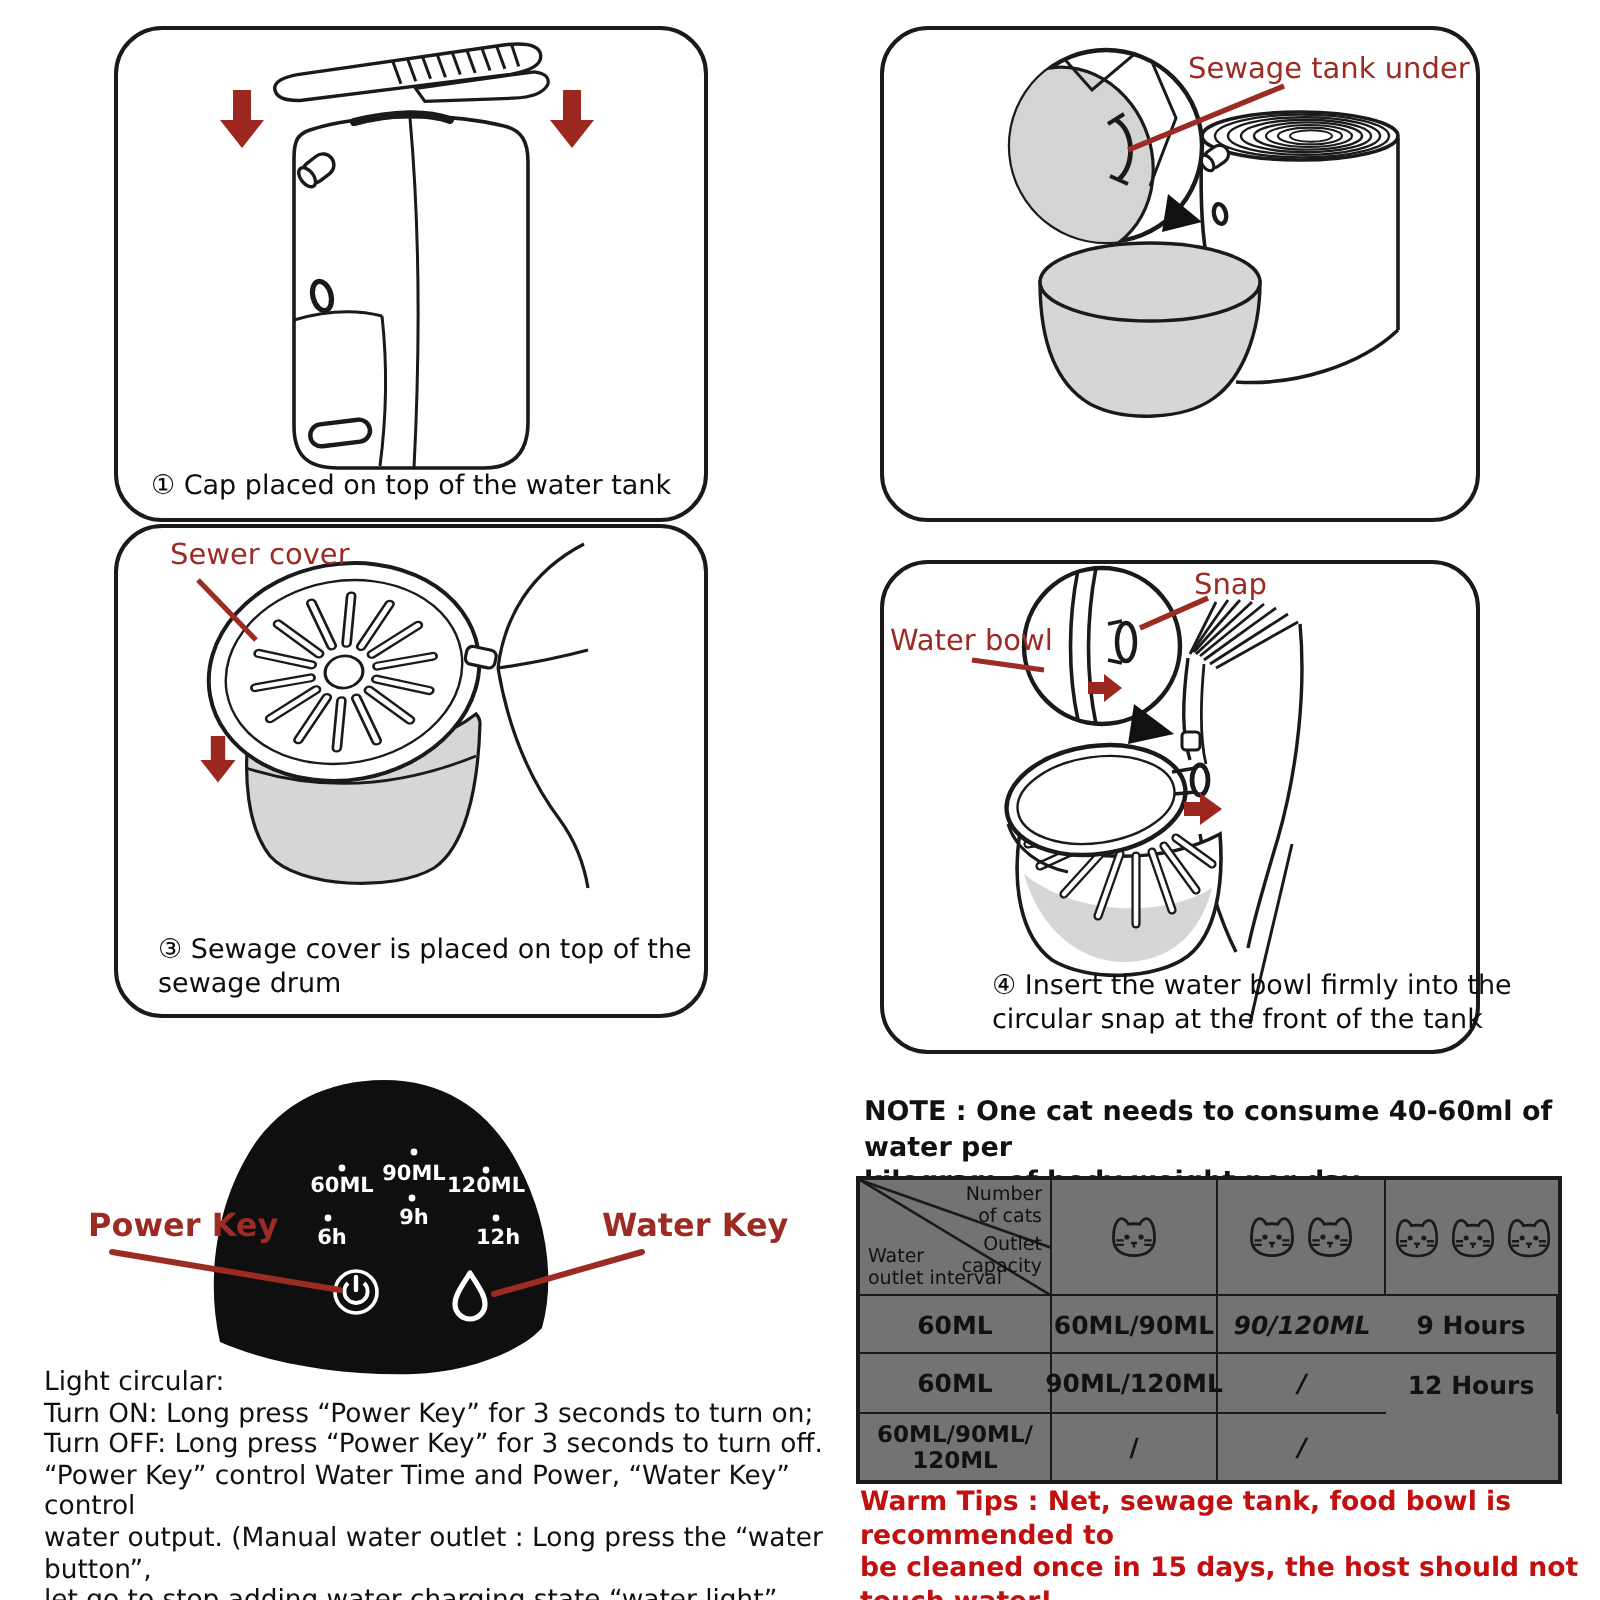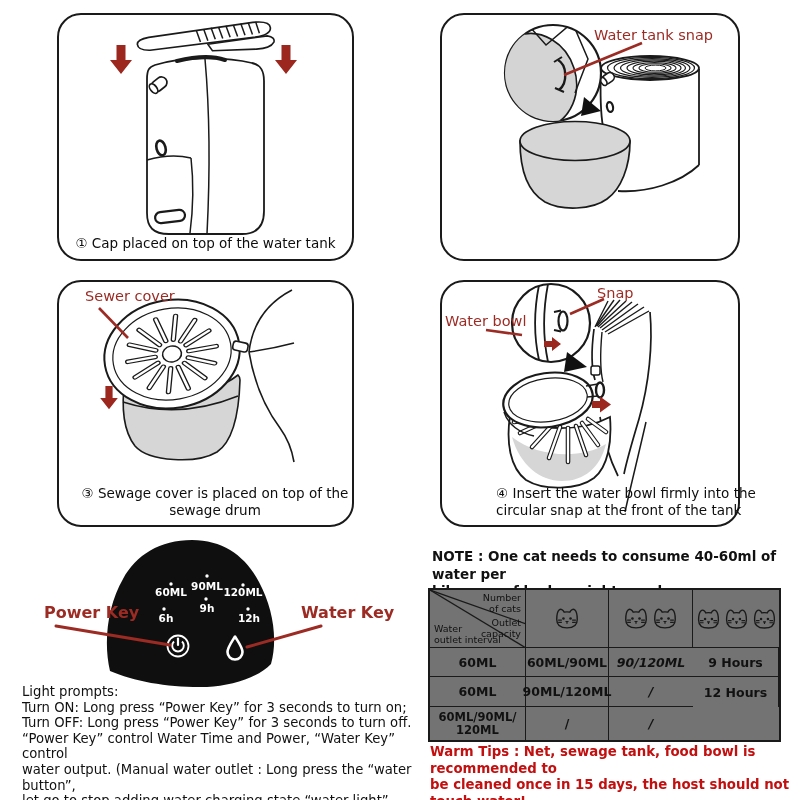--- a/index.html
+++ b/index.html
@@ -118,24 +118,24 @@
           <ellipse cx="92" cy="66" rx="42" ry="48" transform="rotate(-18 92 66)" fill="#d4d4d4" stroke="#1a1a1a" stroke-width="1.6"></ellipse>
           <path d="M 88 12 L 104 30 L 130 8" fill="none" stroke="#1a1a1a" stroke-width="1.5"></path>
           <path d="M 131 9 L 146 44 L 133 78" fill="none" stroke="#1a1a1a" stroke-width="1.5"></path>
           <path d="M 116 45 C 125 50 126 68 117 75" fill="none" stroke="#1a1a1a" stroke-width="2.4"></path>
           <path d="M 112 47 l 8 -5 M 113 73 l 9 4" stroke="#1a1a1a" stroke-width="2"></path>
         </g>
         <polygon points="142,82 159,96 139,101" fill="#111"></polygon>
       </g>
       <line x1="200" y1="28" x2="122" y2="60" stroke="#9c2b24" stroke-width="2.6"></line>
     </svg>
-    <div class="rlabel" style="left:152px;top:12px;">Water tank snap</div>
-  </div>
-
-  <div class="panel" style="left:57px;top:280px;width:293px;height:243px;text-align:center;">
+    <div class="rlabel" style="left:152px;top:12px;">Sewage tank under</div>
+  </div>
+
+  <div class="panel" style="left:57px;top:262px;width:293px;height:243px;">
     <svg width="289" height="239" viewBox="0 0 289 239">
       <defs>
         <g id="sp">
           <line x1="17" y1="0" x2="45" y2="0"></line>
             <line x1="15.3" y1="7.5" x2="40.4" y2="19.7"></line>
           <line x1="10.7" y1="13.2" x2="28.3" y2="35"></line>
             <line x1="3.8" y1="16.6" x2="10.1" y2="43.8"></line>
           <line x1="-3.8" y1="16.6" x2="-10.1" y2="43.8"></line>
             <line x1="-10.7" y1="13.2" x2="-28.3" y2="35"></line>
           <line x1="-15.3" y1="7.5" x2="-40.4" y2="19.7"></line>
@@ -277,21 +277,21 @@
       <path d="M 154 116.5 A 5.8 5.8 0 1 0 162 116.5" stroke-width="1.9"></path>
     </g>
     <path d="M 215 111.5 C 211 118 207.5 122.5 207.5 127 A 7.5 7.5 0 0 0 222.5 127 C 222.5 122.5 219 118 215 111.5 Z" fill="none" stroke="#fff" stroke-width="2.6" stroke-linejoin="round"></path>
     <line x1="36" y1="101" x2="150" y2="120" stroke="#9c2b24" stroke-width="3" stroke-linecap="round"></line>
     <line x1="301" y1="101" x2="227" y2="122" stroke="#9c2b24" stroke-width="3" stroke-linecap="round"></line>
   </svg>
   <div class="keylabel" style="left:44px;top:603px;">Power Key</div>
   <div class="keylabel" style="left:301px;top:603px;">Water Key</div>
 
   <div class="prompts">
-    <div>Light prompts:</div>
+    <div>Light circular:</div>
     <div class="body">Turn ON: Long press “Power Key” for 3 seconds to turn on;
 Turn OFF: Long press “Power Key” for 3 seconds to turn off.
 “Power Key” control Water Time and Power, “Water Key” control
 water output. (Manual water outlet : Long press the “water button”,
 let go to stop adding water charging state “water light” blinking,
 charging state can work normally)</div>
   </div>
 
   <div class="note">NOTE : One cat needs to consume 40-60ml of water per
 kilogram of body weight per day</div>

